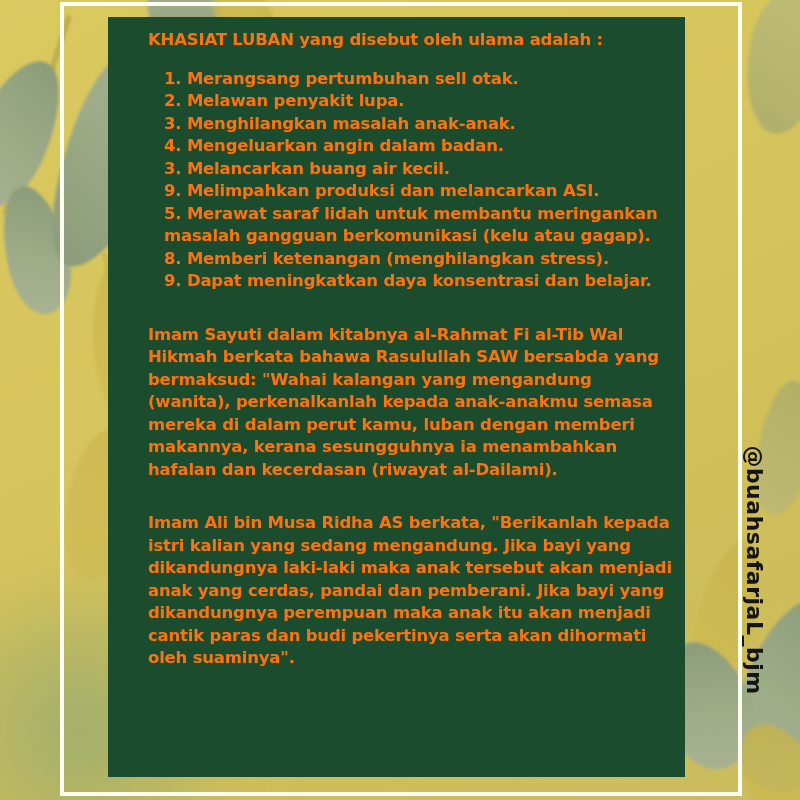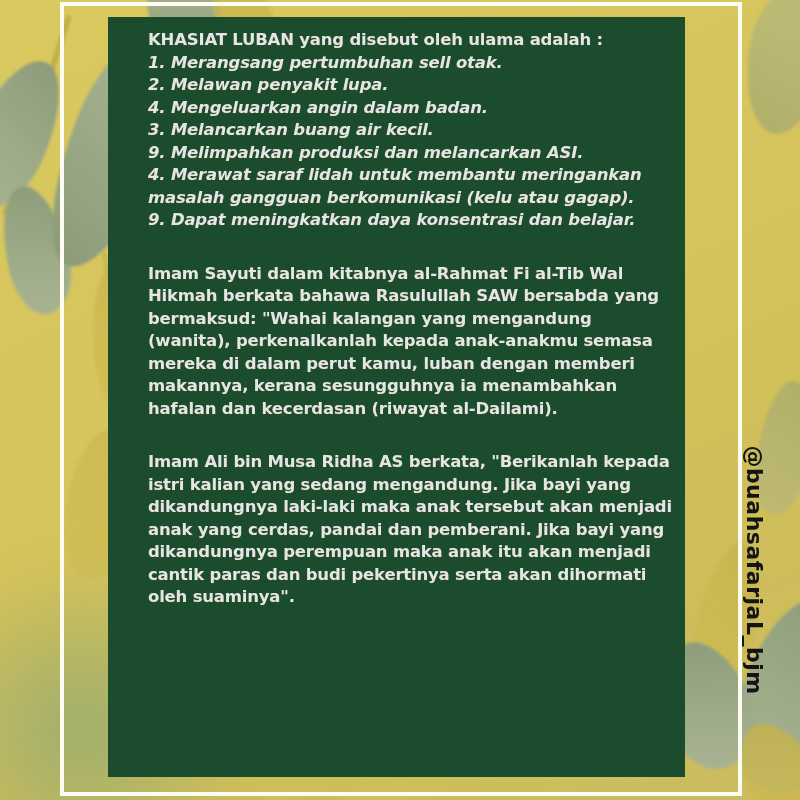--- a/index.html
+++ b/index.html
@@ -31,29 +31,29 @@
     position:absolute;left:60px;top:2px;width:682px;height:794px;
     border:4px solid #fdfcf2;box-sizing:border-box;
     pointer-events:none;
   }
   
   .panel{
     position:absolute;left:108px;top:17px;width:577px;height:760px;
     background:#1b4c2e;
     box-sizing:border-box;
     padding:12px 10px 0 40px;
-    color:#e5e5e5;
+    color:#f97316;
     font-weight:bold;
     font-size:16.5px;
     line-height:22.5px;
     letter-spacing:-0.2px;
     text-shadow:0 1px 0 rgba(110,75,0,0.30);
   }
   .panel .heading{margin:0;}
-  .panel .list{margin:0;font-style:italic;}
+  .panel .list{margin:16px;}
   .panel .list-item{margin:0;}
   .panel .para{margin:31px 0 0 0;}
   
   .watermark{
     position:absolute;left:635px;top:555px;width:240px;height:30px;
     display:flex;align-items:center;justify-content:center;
     transform:rotate(90deg);
     color:#141414;
     font-weight:bold;
     font-size:22px;
@@ -83,24 +83,26 @@
   <div class="leaf yellow" style="left:745px;top:720px;width:70px;height:110px;transform:rotate(-30deg);opacity:.8;"></div>
   <div class="haze" style="left:-90px;top:560px;width:340px;height:340px;"></div>
 
   <div class="frame"></div>
 
   <div class="panel">
     <p class="heading">KHASIAT LUBAN yang disebut oleh ulama adalah :</p>
     <div class="list">
       <div class="list-item">1. Merangsang pertumbuhan sell otak.</div>
       <div class="list-item">2. Melawan penyakit lupa.</div>
+      <div class="list-item">3. Menghilangkan masalah anak-anak.</div>
       <div class="list-item">4. Mengeluarkan angin dalam badan.</div>
       <div class="list-item">3. Melancarkan buang air kecil.</div>
       <div class="list-item">9. Melimpahkan produksi dan melancarkan ASI.</div>
-      <div class="list-item">4. Merawat saraf lidah untuk membantu meringankan masalah gangguan berkomunikasi (kelu atau gagap).</div>
+      <div class="list-item">5. Merawat saraf lidah untuk membantu meringankan masalah gangguan berkomunikasi (kelu atau gagap).</div>
+      <div class="list-item">8. Memberi ketenangan (menghilangkan stress).</div>
       <div class="list-item">9. Dapat meningkatkan daya konsentrasi dan belajar.</div>
     </div>
     <p class="para">Imam Sayuti dalam kitabnya al-Rahmat Fi al-Tib Wal Hikmah berkata bahawa Rasulullah SAW bersabda yang bermaksud: "Wahai kalangan yang mengandung (wanita), perkenalkanlah kepada anak-anakmu semasa mereka di dalam perut kamu, luban dengan memberi makannya, kerana sesungguhnya ia menambahkan hafalan dan kecerdasan (riwayat al-Dailami).</p>
     <p class="para">Imam Ali bin Musa Ridha AS berkata, "Berikanlah kepada istri kalian yang sedang mengandung. Jika bayi yang dikandungnya laki-laki maka anak tersebut akan menjadi anak yang cerdas, pandai dan pemberani. Jika bayi yang dikandungnya perempuan maka anak itu akan menjadi cantik paras dan budi pekertinya serta akan dihormati oleh suaminya".</p>
   </div>
 
   <div class="watermark">@buahsafarjaL_bjm</div>
 
 </div>
 

